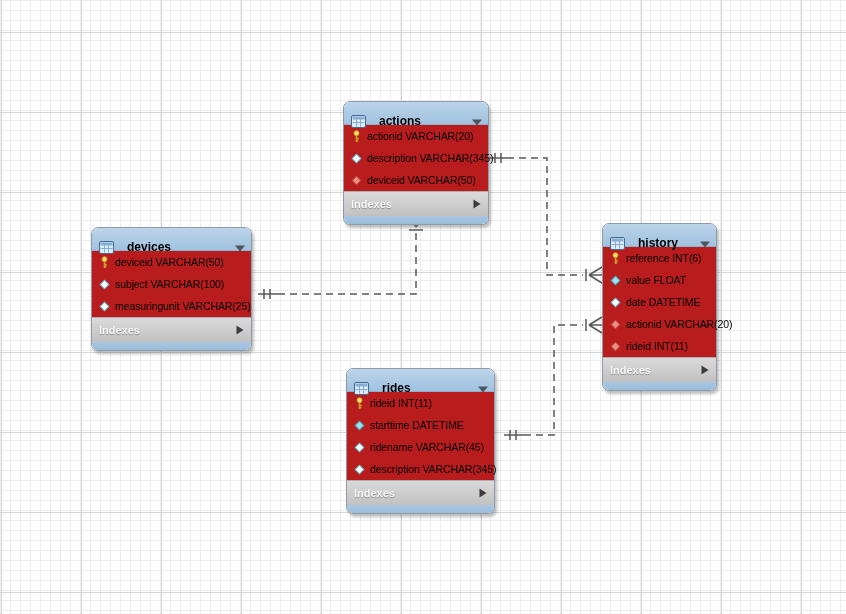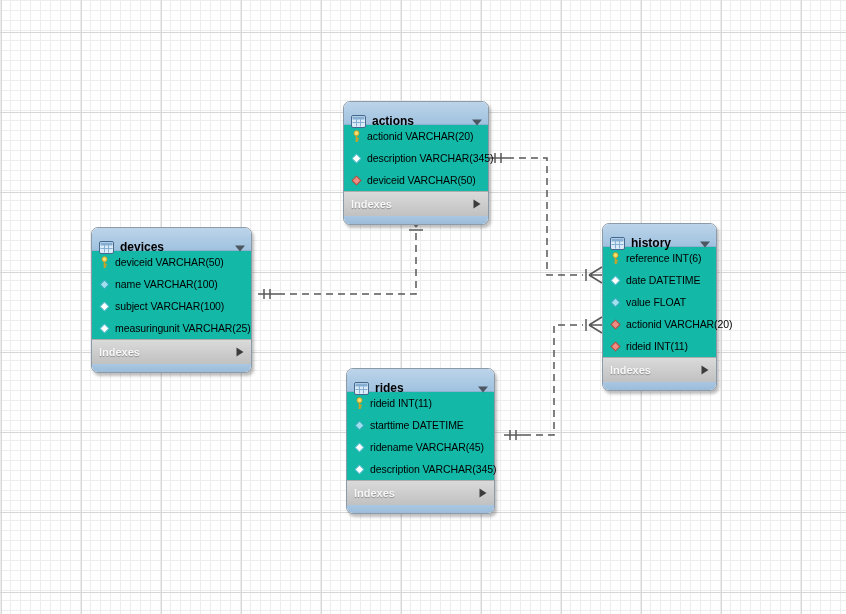--- a/index.html
+++ b/index.html
@@ -32,36 +32,36 @@
     border: 1px solid #8d9aa8;
     border-radius: 7px;
     background: #ffffff;
     box-shadow: 2px 3px 3px rgba(110,110,110,0.45);
     box-sizing: border-box;
   }
   .thead {
     height: 23px;
     display: flex;
     align-items: center;
-    gap: 6px;
+    gap: 13px;
     padding: 16px 6px 0 7px;
     background: linear-gradient(#bcd4ea, #a0c2df);
     border-bottom: 1px solid #8fb0cf;
     border-radius: 6px 6px 0 0;
     box-sizing: border-box;
   }
   .ttitle {
     flex: 1;
     font-size: 12px;
     font-weight: bold;
     color: #000;
     white-space: nowrap;
     overflow: hidden;
   }
-  .trows { background: #14b8a6; }
+  .trows { background: #b91c1c; }
   .trow {
     height: 22px;
     display: flex;
     align-items: center;
     gap: 5px;
     padding-left: 7px;
     box-sizing: border-box;
   }
   .clabel {
     font-size: 10.5px;
@@ -198,28 +198,20 @@
             <svg width="11" height="13" viewBox="0 0 11 13">
               <circle cx="5.5" cy="3.2" r="2.5" fill="#f7df6e" stroke="#c9a227"></circle>
               <path d="M5.5 5.7 V12 M5.5 8.6 H7.8 M5.5 10.8 H7.2" stroke="#c9a227" stroke-width="1.6"></path>
             </svg>
           </span>
         <span class="clabel">deviceid VARCHAR(50)</span>
       </div>
       <div class="trow">
         <span class="cicon">
             <svg width="11" height="11" viewBox="0 0 11 11">
-              <rect x="2.4" y="2.4" width="6.2" height="6.2" transform="rotate(45 5.5 5.5)" fill="#9fe0ec" stroke="#35aac0"></rect>
-            </svg>
-          </span>
-        <span class="clabel">name VARCHAR(100)</span>
-      </div>
-      <div class="trow">
-        <span class="cicon">
-            <svg width="11" height="11" viewBox="0 0 11 11">
               <rect x="2.4" y="2.4" width="6.2" height="6.2" transform="rotate(45 5.5 5.5)" fill="#ffffff" stroke="#58bfd2"></rect>
             </svg>
           </span>
         <span class="clabel">subject VARCHAR(100)</span>
       </div>
       <div class="trow">
         <span class="cicon">
             <svg width="11" height="11" viewBox="0 0 11 11">
               <rect x="2.4" y="2.4" width="6.2" height="6.2" transform="rotate(45 5.5 5.5)" fill="#ffffff" stroke="#58bfd2"></rect>
             </svg>
@@ -258,32 +250,32 @@
             <svg width="11" height="13" viewBox="0 0 11 13">
               <circle cx="5.5" cy="3.2" r="2.5" fill="#f7df6e" stroke="#c9a227"></circle>
               <path d="M5.5 5.7 V12 M5.5 8.6 H7.8 M5.5 10.8 H7.2" stroke="#c9a227" stroke-width="1.6"></path>
             </svg>
           </span>
         <span class="clabel">reference INT(6)</span>
       </div>
       <div class="trow">
         <span class="cicon">
             <svg width="11" height="11" viewBox="0 0 11 11">
+              <rect x="2.4" y="2.4" width="6.2" height="6.2" transform="rotate(45 5.5 5.5)" fill="#9fe0ec" stroke="#35aac0"></rect>
+            </svg>
+          </span>
+        <span class="clabel">value FLOAT</span>
+      </div>
+      <div class="trow">
+        <span class="cicon">
+            <svg width="11" height="11" viewBox="0 0 11 11">
               <rect x="2.4" y="2.4" width="6.2" height="6.2" transform="rotate(45 5.5 5.5)" fill="#ffffff" stroke="#58bfd2"></rect>
             </svg>
           </span>
         <span class="clabel">date DATETIME</span>
-      </div>
-      <div class="trow">
-        <span class="cicon">
-            <svg width="11" height="11" viewBox="0 0 11 11">
-              <rect x="2.4" y="2.4" width="6.2" height="6.2" transform="rotate(45 5.5 5.5)" fill="#9fe0ec" stroke="#35aac0"></rect>
-            </svg>
-          </span>
-        <span class="clabel">value FLOAT</span>
       </div>
       <div class="trow">
         <span class="cicon">
             <svg width="11" height="11" viewBox="0 0 11 11">
               <rect x="2.4" y="2.4" width="6.2" height="6.2" transform="rotate(45 5.5 5.5)" fill="#ee8d84" stroke="#b5473d"></rect>
             </svg>
           </span>
         <span class="clabel">actionid VARCHAR(20)</span>
       </div>
       <div class="trow">

